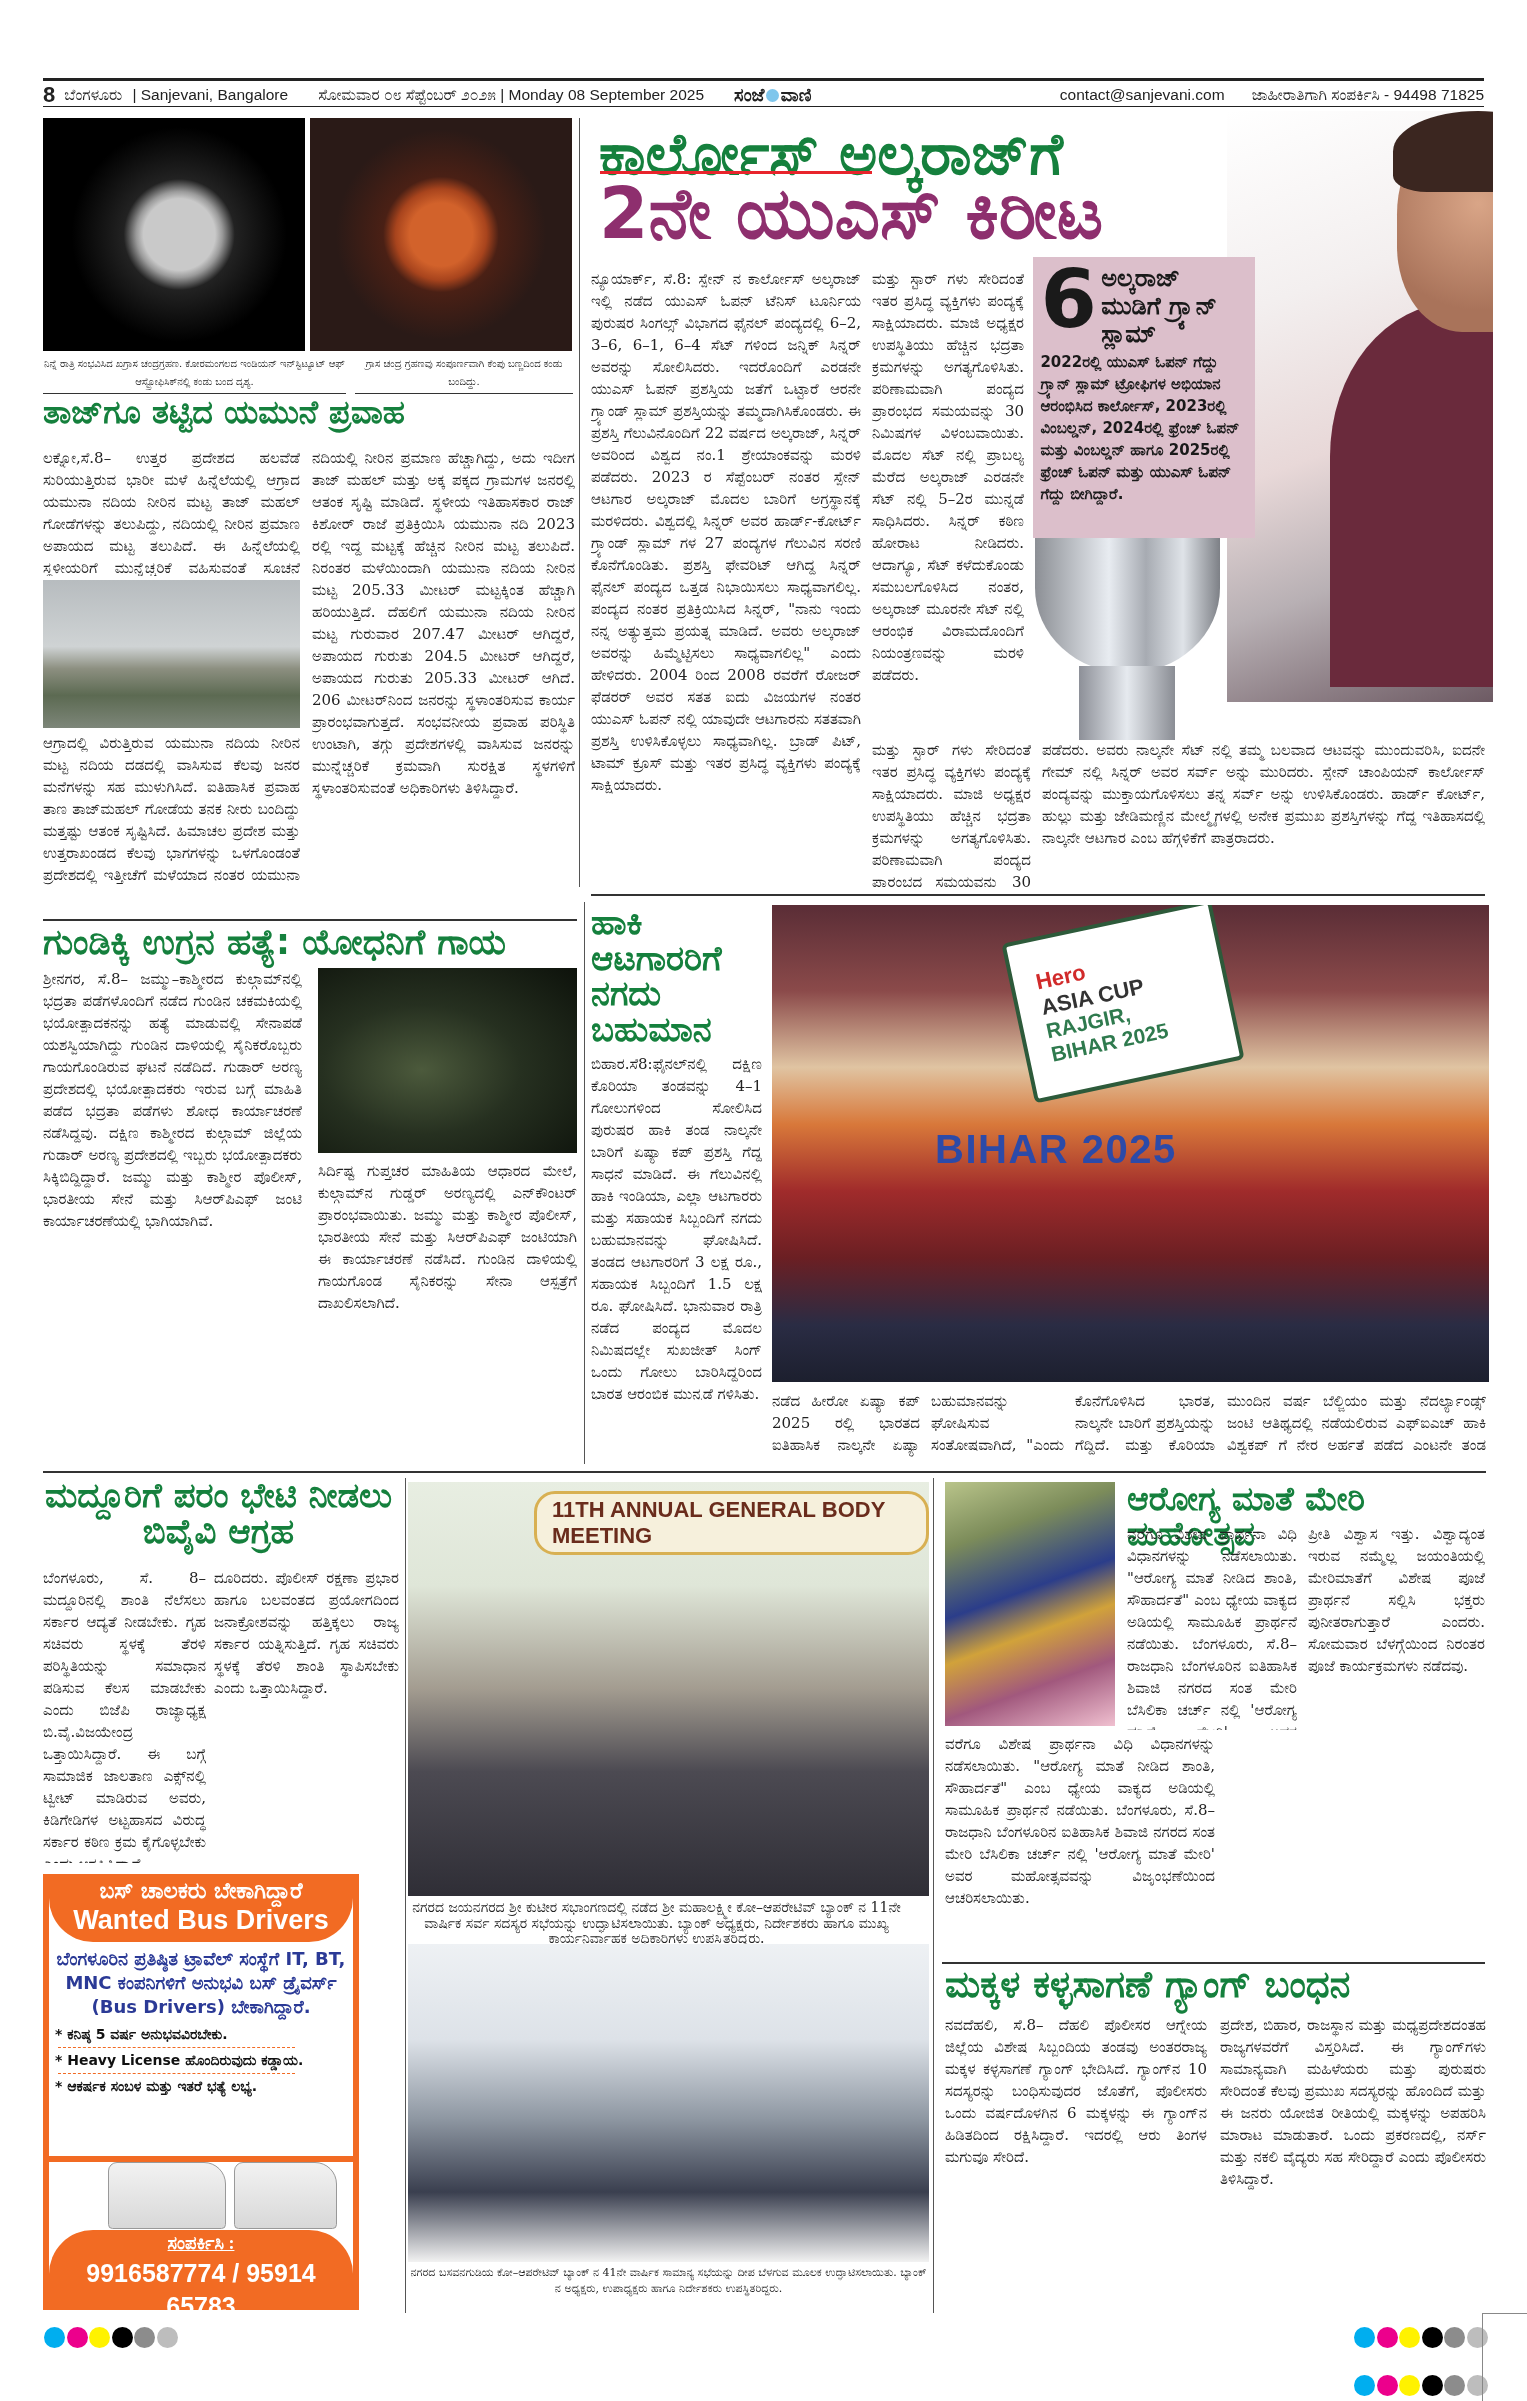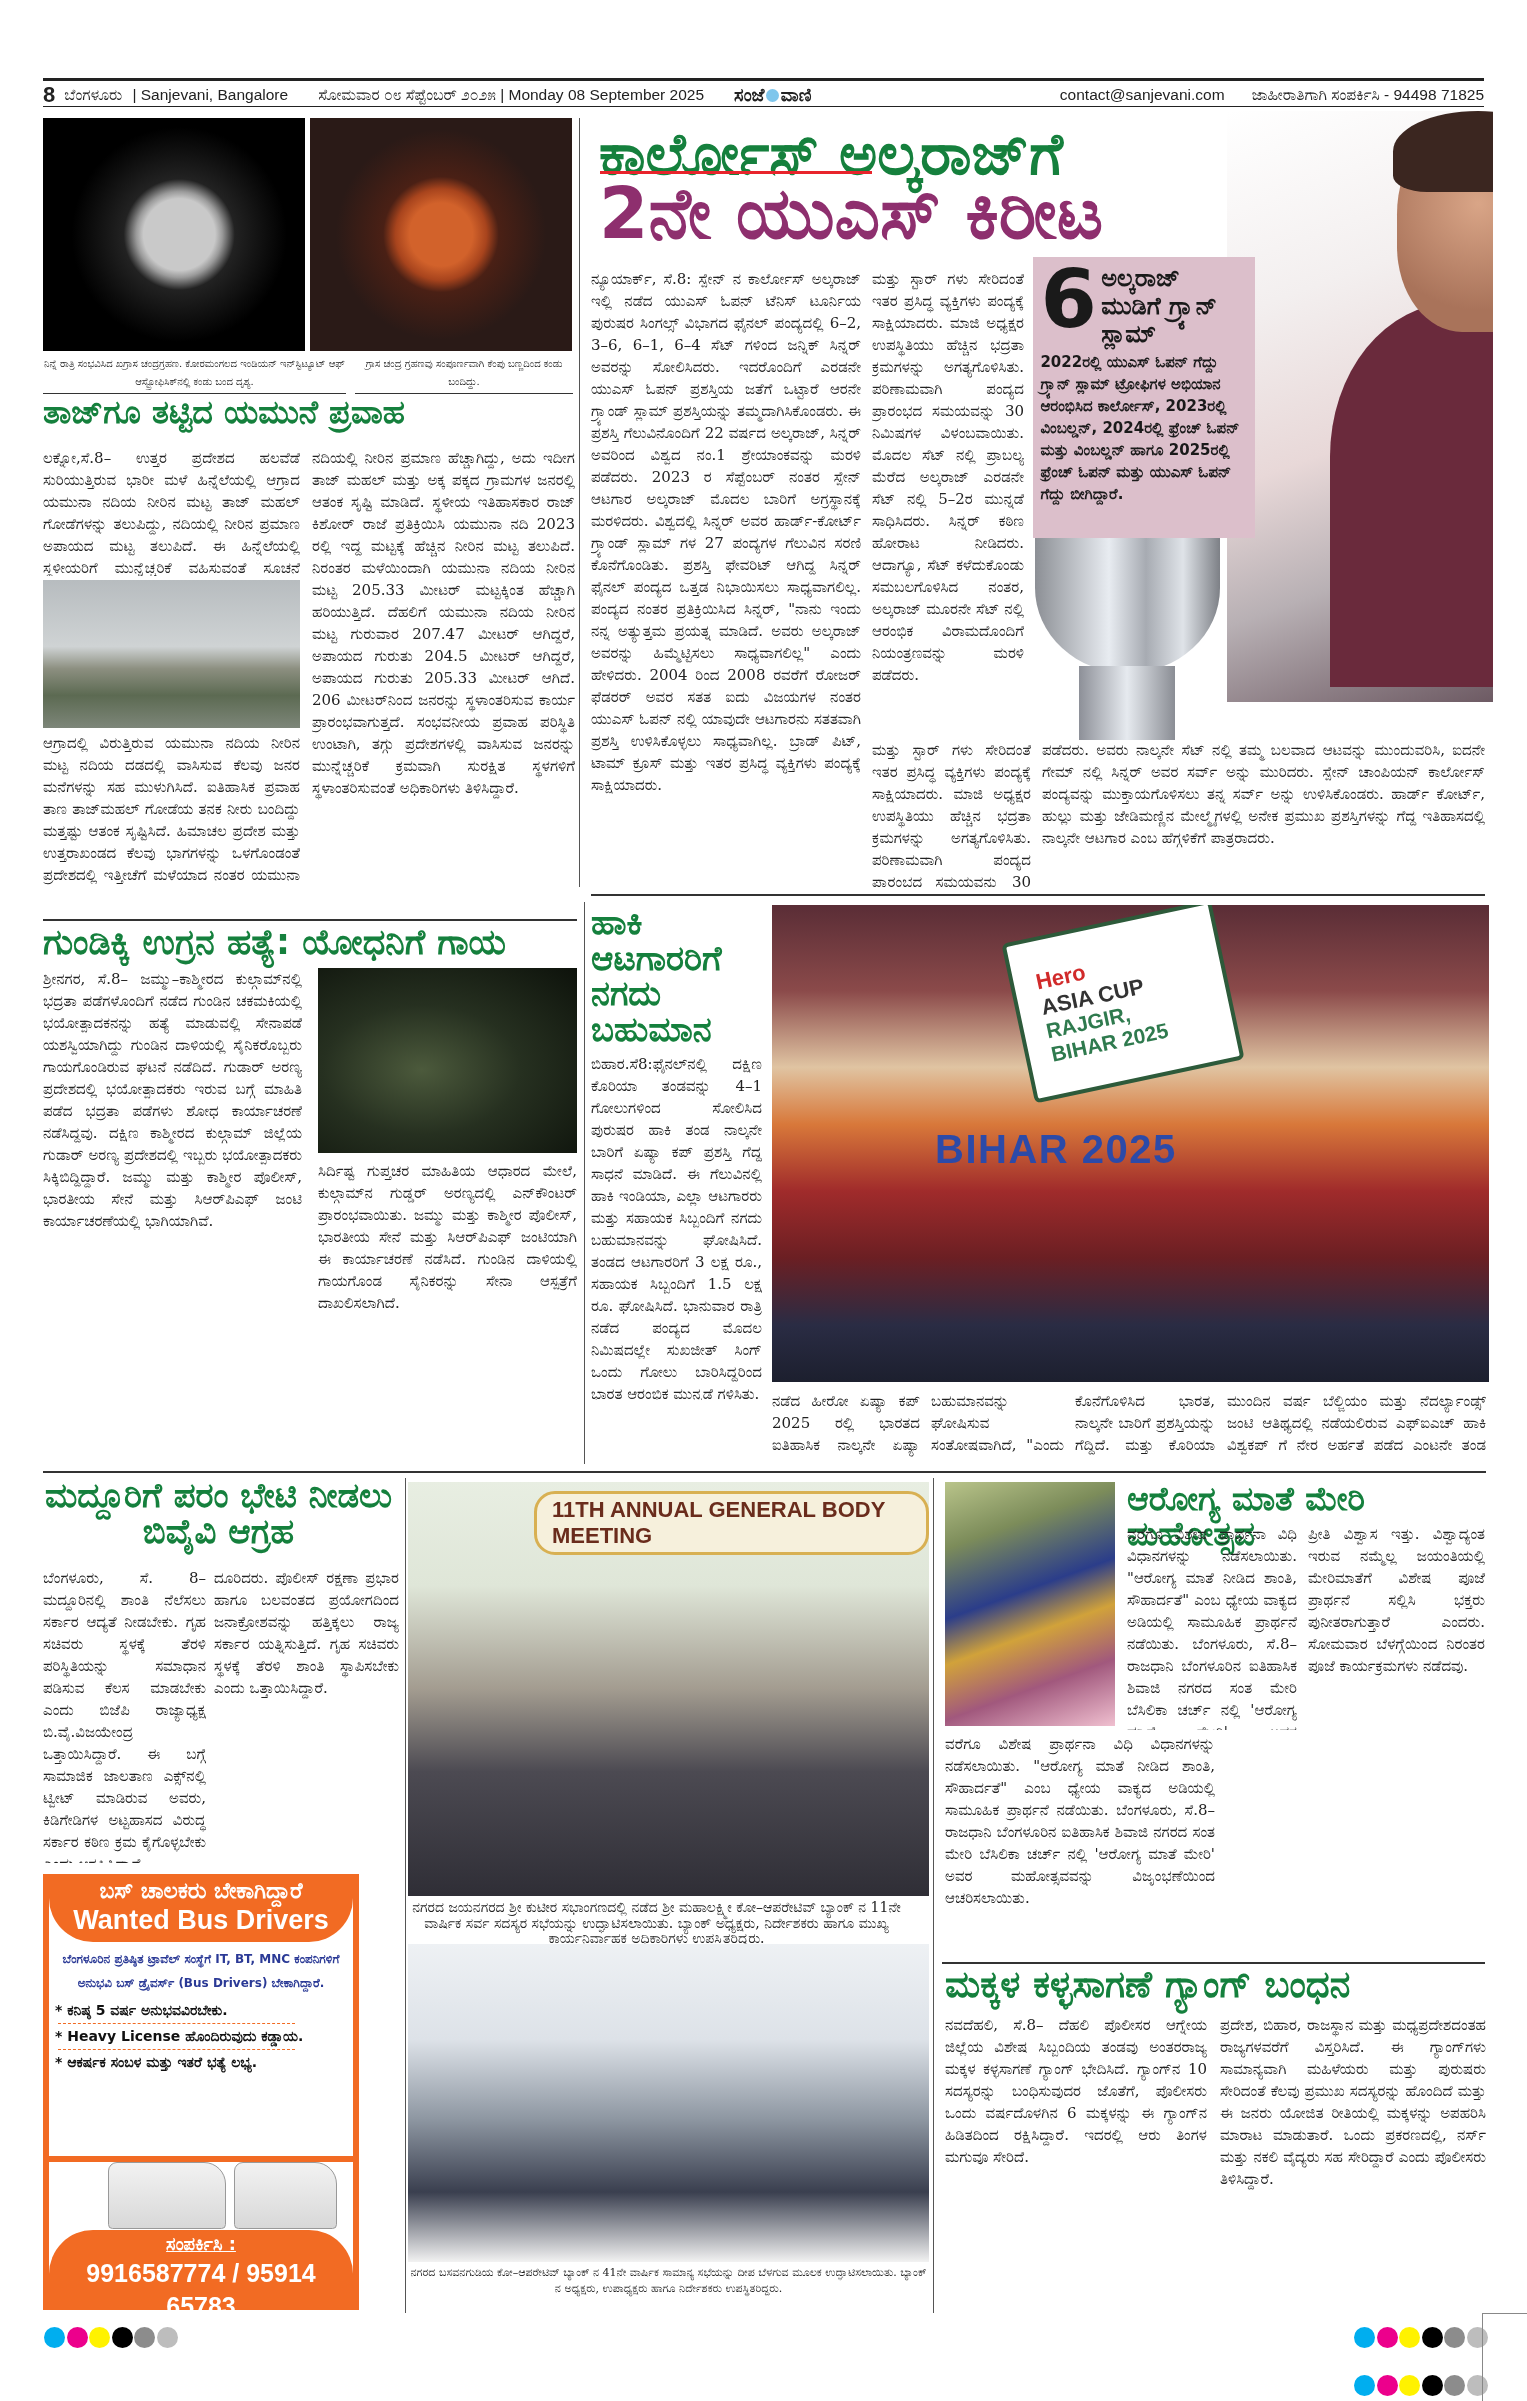--- a/index.html
+++ b/index.html
@@ -51,27 +51,27 @@
   .statbox { left: 1033px; top: 257px; width: 222px; height: 281px; background: #dcbfcb; padding: 7.4px 7.4px; font-family: "DejaVu Sans", sans-serif; }
   .statbox .big { font-size: 81px; font-weight: bold; line-height: 71px; float: left; margin-right: 4.4px; }
   .statbox .t { font-size: 24px; font-weight: bold; line-height: 28px; }
   .statbox .b { font-size: 15px; font-weight: bold; line-height: 22px; clear: both; padding-top: 3px; }
 
   
   .ad { left: 43px; top: 1874px; width: 316px; height: 288px; border: 6px solid #f26b23; border-top: 0; background: #fff; font-family: "DejaVu Sans", sans-serif; }
   .ad .top { background: #f26b23; color: #fff; text-align: center; font-weight: bold; padding: 3px 0 7.4px; border-radius: 0 0 44px 44px; }
   .ad .top .k { font-size: 22px; line-height: 28px; }
   .ad .top .e { font-family: "Liberation Sans", sans-serif; font-size: 27px; line-height: 30px; }
-  .ad .mid { color: #2b3a96; text-align: center; font-weight: bold; font-size: 12px; line-height: 24px; padding: 4.4px 3px; }
+  .ad .mid { color: #2b3a96; text-align: center; font-weight: bold; font-size: 18px; line-height: 24px; padding: 4.4px 3px; }
   .ad .li { font-weight: bold; font-size: 14px; line-height: 22px; padding-left: 6px; color: #111; }
   .ad .dash { border-top: 1.5px dashed #f26b23; width: 237px; margin: 1.5px 0 1.5px 9px; }
   .ad-bottom { left: 43px; top: 2162px; width: 316px; height: 148px; border: 6px solid #f26b23; border-top: 0; background:#fff; }
   .ad-bottom .bus { position:absolute; top: 0px; width: 118px; height: 67px; background: linear-gradient(180deg,#f2f2f2,#d8d8d8); border-radius: 9px 22px 4.4px 4.4px; border: 1.5px solid #999; }
   .ad-bottom .contact { position:absolute; left: 0; right: 0; bottom: 0; height: 74px; background:#f26b23; border-radius: 44px 44px 0 0; color:#fff; text-align:center; font-family:"DejaVu Sans",sans-serif; font-weight: bold; }
-  .ad-bottom .contact .lbl { font-size: 18px; line-height: 27px; text-decoration: underline; }
+  .ad-bottom .contact .lbl { font-size: 18px; line-height: 27px; text-decoration: underline; font-family: Liberation Serif, serif; }
   .ad-bottom .contact .ph { font-family: "Liberation Sans", sans-serif; font-size: 25px; line-height: 33px; }
 
   .dots { display: flex; gap: 0px; }
   .dots span { width: 21px; height: 21px; border-radius: 50%; display:inline-block; margin-right: 1.5px; }
 </style>
 </head>
 <body>
 
 <div class="abs masthead-top"></div>
 <div class="abs masthead">

